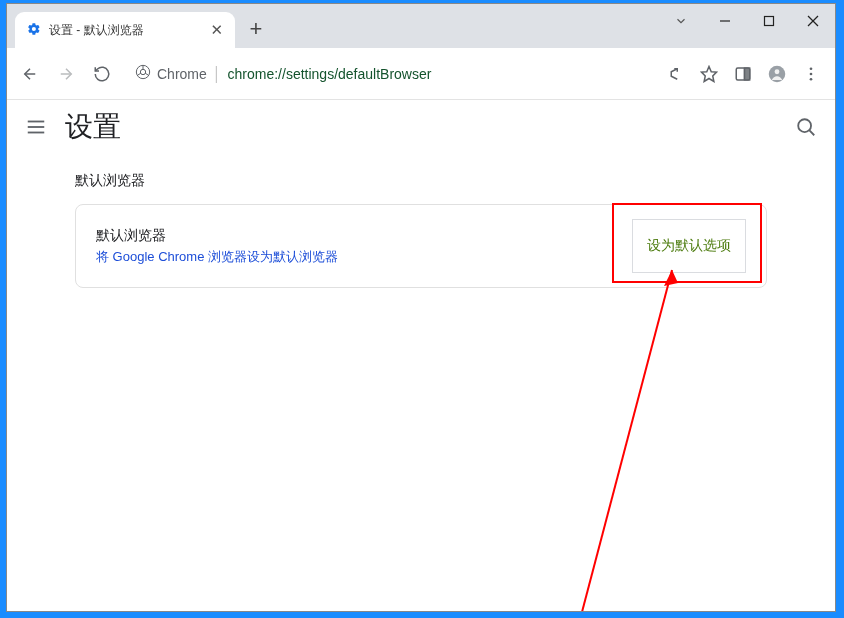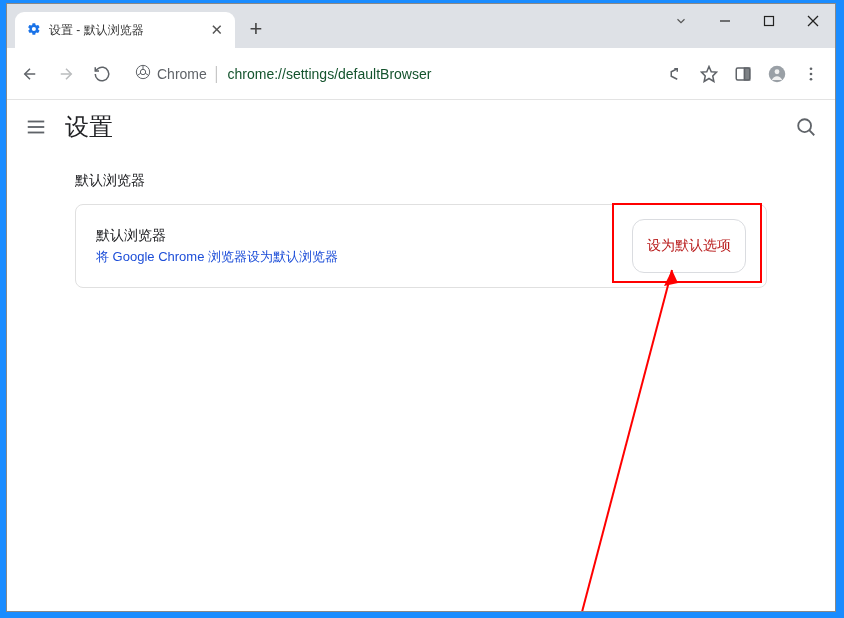--- a/index.html
+++ b/index.html
@@ -29,30 +29,30 @@
     .omni-sep { color: #bdbdbd; }
     .omni-url { color: #14532d; }
     .right-icons { display: flex; gap: 2px; }
     .ricon { width: 32px; height: 30px; display: flex; align-items: center; justify-content: center; color: #5f6368; cursor: pointer; }
     .ricon svg { width: 18px; height: 18px; }
 
     
     .content { flex: 1; background: #fff; position: relative; overflow: hidden; }
     .content-header { height: 54px; display: flex; align-items: center; padding: 0 18px; gap: 18px; }
     .hamburger { width: 22px; height: 22px; color: #5f6368; cursor: pointer; }
-    .page-title { font-size: 24px; color: #202124; }
+    .page-title { font-size: 28px; color: #202124; }
     .search-icon { margin-left: auto; width: 22px; height: 22px; color: #5f6368; cursor: pointer; }
 
     .section { padding: 18px 68px 0 68px; }
     .section-title { font-size: 14px; color: #202124; margin-bottom: 14px; font-weight: 500; }
     .card { border: 1px solid #e0e0e0; border-radius: 8px; padding: 14px 20px; display: flex; align-items: center; background: #fff; }
     .card-text { display: flex; flex-direction: column; gap: 3px; }
     .card-title { font-size: 14px; color: #202124; }
     .card-sub { font-size: 13px; color: #1d4ed8; }
-    .card-btn { margin-left: auto; padding: 17px 14px; border: 1px solid #dadce0; border-radius: 12px; background: #fff; color: #b91c1c; font-size: 14px; cursor: pointer; }
+    .card-btn { margin-left: auto; padding: 17px 14px; border: 1px solid #dadce0; border-radius: 0; background: #fff; color: #4d7c0f; font-size: 14px; cursor: pointer; }
 
     
     .anno-box { position: absolute; border: 2px solid #ff0000; pointer-events: none; }
     .anno-arrow { position: absolute; width: 140px; height: 420px; pointer-events: none; }
   </style>
 </head>
 <body>
 
 <div class="window">
 

